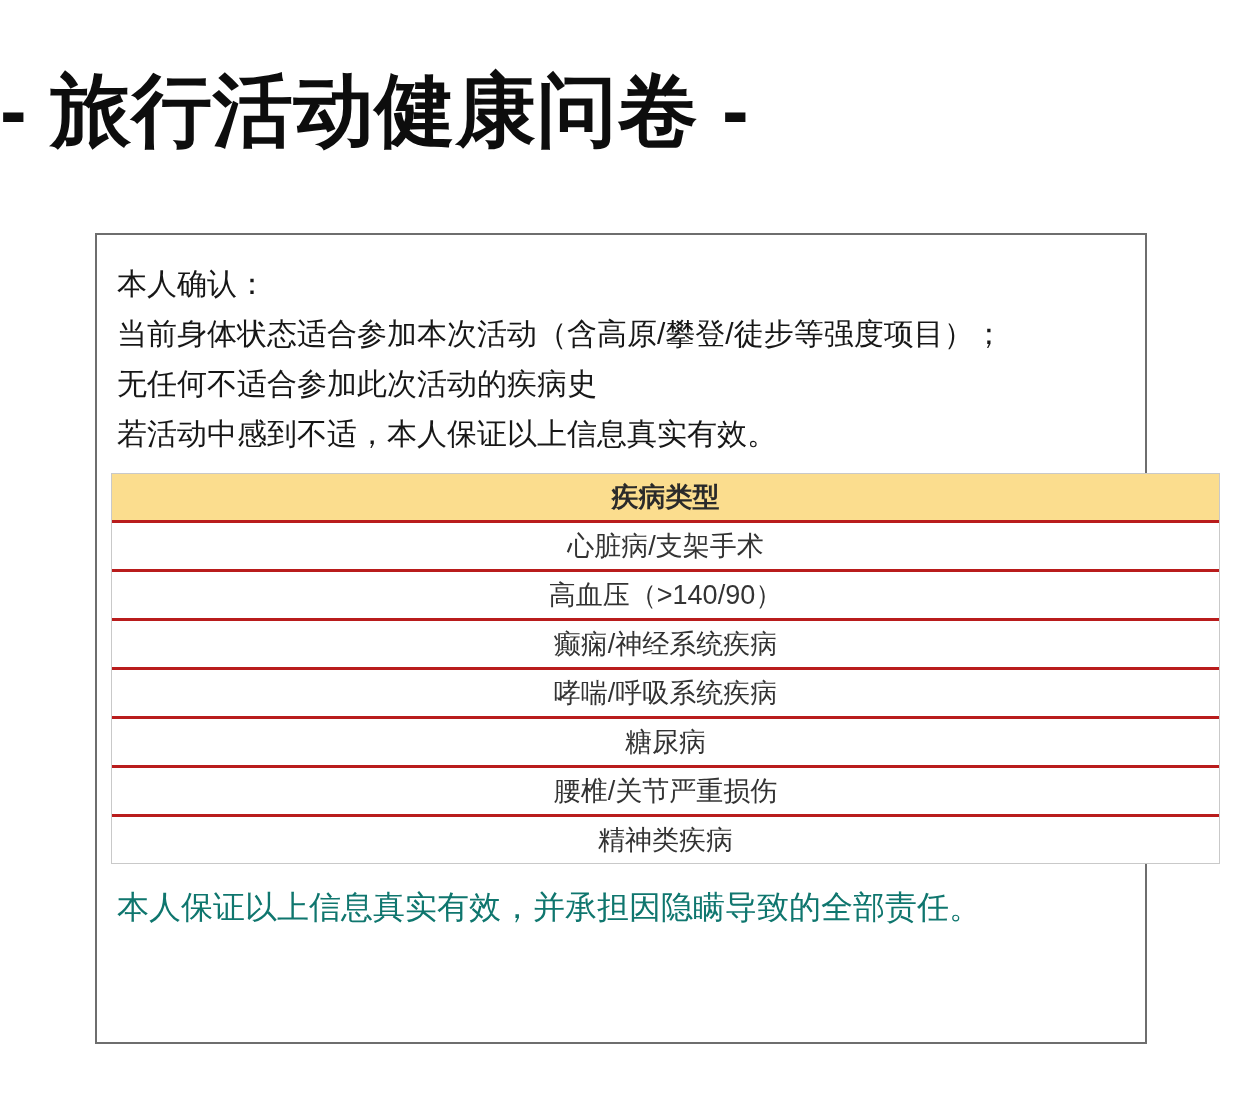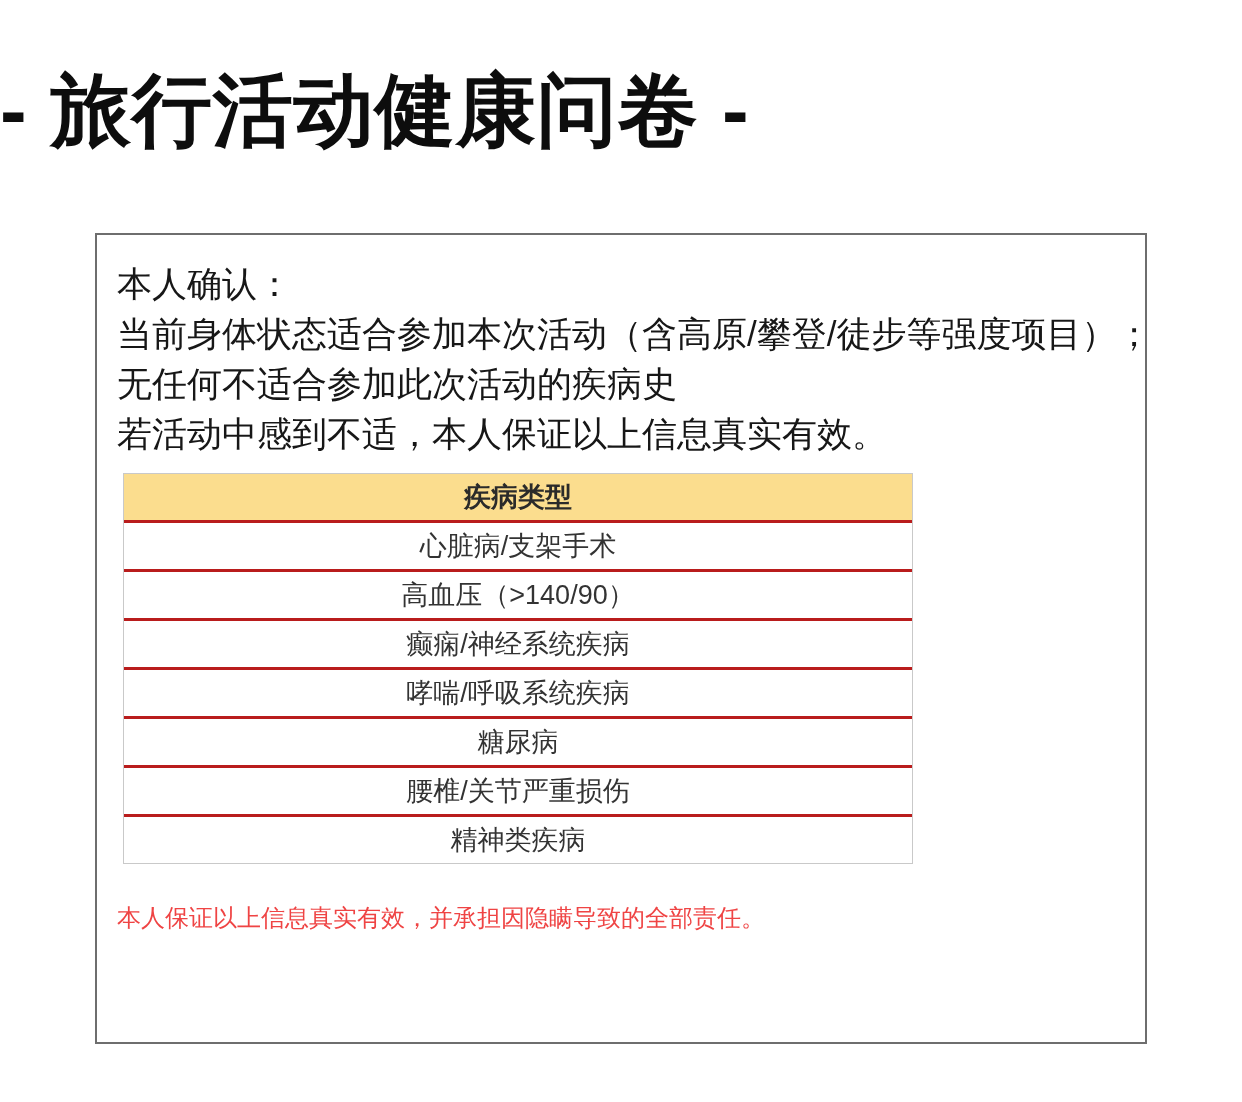--- a/index.html
+++ b/index.html
@@ -32,28 +32,28 @@
     left: 95px;
     top: 233px;
     width: 1052px;
     height: 811px;
     border: 2px solid #6e6e6e;
     box-sizing: border-box;
     background: #ffffff;
   }
   .confirm-lines {
     padding: 24px 18px 0 20px;
-    font-size: 35px;
+    font-size: 30px;
     line-height: 50px;
     color: #171717;
     white-space: nowrap;
   }
   .disease-table {
-    margin: 14px 0 0 26px;
-    width: 790px;
+    margin: 14px 0 0 14px;
+    width: 1109px;
     border: 1px solid #c9c9c9;
     box-sizing: border-box;
   }
   .table-header {
     height: 46px;
     background: #fbdd8e;
     display: flex;
     align-items: center;
     justify-content: center;
     font-size: 27px;
@@ -64,23 +64,23 @@
     height: 46px;
     border-top: 3px solid #b91c1c;
     display: flex;
     align-items: center;
     justify-content: center;
     font-size: 27px;
     color: #333333;
     background: #ffffff;
   }
   .disclaimer {
-    margin: 38px 0 0 20px;
-    font-size: 24px;
-    color: #ef4444;
+    margin: 22px 0 0 20px;
+    font-size: 32px;
+    color: #0f766e;
     white-space: nowrap;
   }
 </style>
 </head>
 <body>
 
 <div class="page">
 
   <div class="page-title">- 旅行活动健康问卷 -</div>
 

